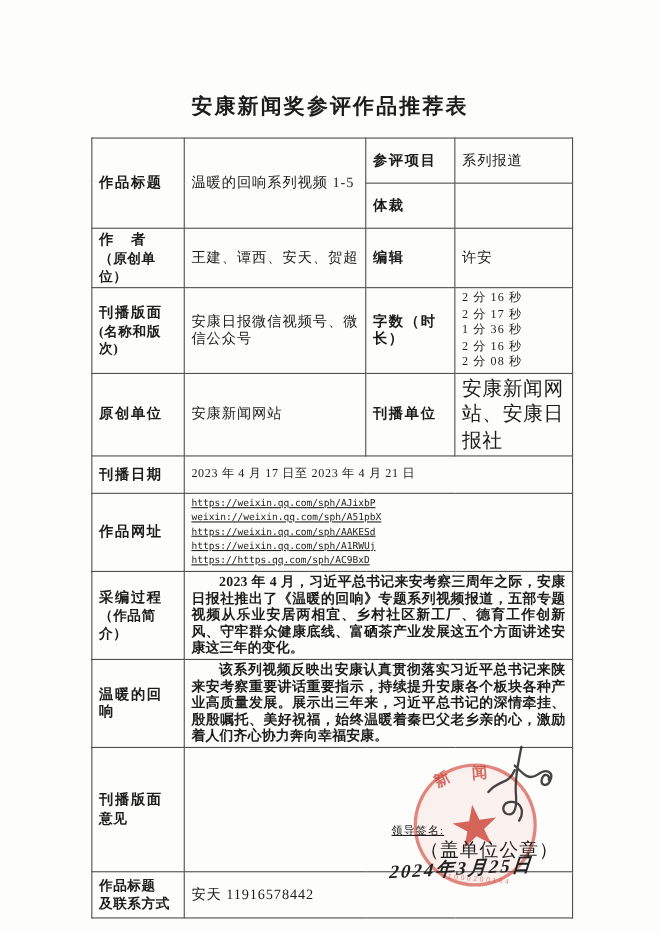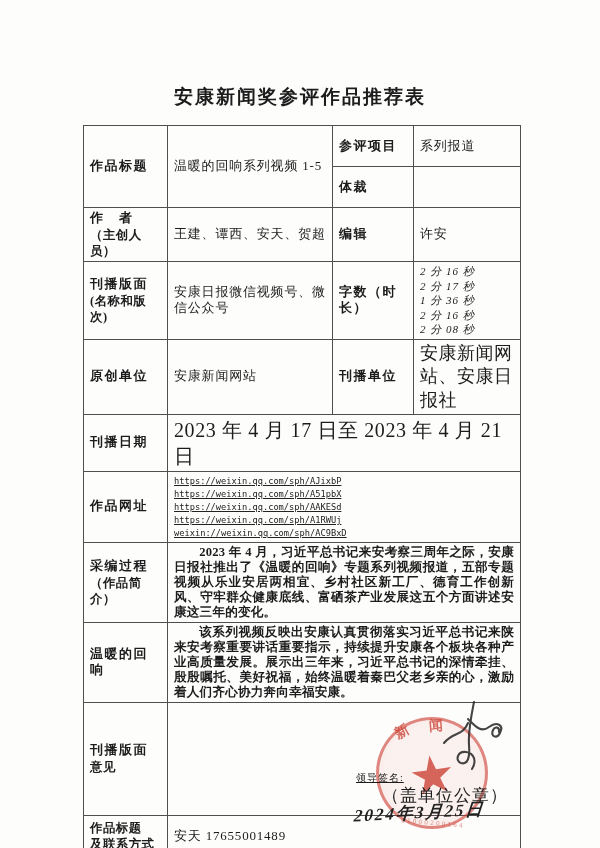--- a/index.html
+++ b/index.html
@@ -14,22 +14,22 @@
   .tbl-wrap{position:absolute;left:83px;top:125px;}
   table.form{border-collapse:collapse;table-layout:fixed;width:437px;}
   .form td{
     border:1px solid #4f4f4f;padding:2px 6px;vertical-align:middle;
     overflow:visible;word-break:break-all;
   }
   .lab{font-size:13px;letter-spacing:1.5px;line-height:1.3;font-weight:bold;}
   .lab .l2{display:block;font-size:12.4px;letter-spacing:0.5px;}
   .val{font-size:13px;letter-spacing:0.8px;line-height:1.3;}
   .val.c{}
-  .date-val{font-size:20px;letter-spacing:0.6px;padding-left:10px;}
-  .durs{font-size:11px;line-height:1.32;letter-spacing:1px;padding:1px 2px 1px 8px;font-style:italic;}
+  .date-val{font-size:11px;letter-spacing:0.6px;padding-left:10px;}
+  .durs{font-size:11px;line-height:1.32;letter-spacing:1px;padding:1px 2px 1px 8px;}
   .unit2{font-size:18px;line-height:1.3;letter-spacing:0.5px;}
   .urls{display:flex;flex-wrap:wrap;column-gap:15px;row-gap:3px;padding:2px 0;}
   .url{
     font-family:"DejaVu Sans Mono","Liberation Mono",monospace;
     font-size:8.7px;text-decoration:underline;color:#222;letter-spacing:0;
   }
   .para{
     font-size:12.6px;line-height:15px;text-align:justify;text-indent:2em;
     letter-spacing:0.2px;padding:2px 4px;font-weight:bold;
   }
@@ -85,21 +85,21 @@
         <td class="val c">系列报道</td>
       </tr>
       <tr style="height:41px">
         <td class="lab">体裁</td>
         <td class="val c"></td>
       </tr>
 
       <tr style="height:41px">
         <td class="lab">
           <span>作　者</span>
-          <span class="l2">（主创人员）</span>
+          <span class="l2">（原创单位）</span>
         </td>
         <td class="val">王建、谭西、安天、贺超</td>
         <td class="lab">编辑</td>
         <td class="val c">许安</td>
       </tr>
 
       <tr style="height:72px">
         <td class="lab">
           <span>刊播版面</span>
           <span class="l2">(名称和版次)</span>
@@ -125,24 +125,24 @@
       <tr style="height:34px">
         <td class="lab">刊播日期</td>
         <td class="val date-val" colspan="3">2023 年 4 月 17 日至 2023 年 4 月 21 日</td>
       </tr>
 
       <tr style="height:59px">
         <td class="lab">作品网址</td>
         <td colspan="3">
           <div class="urls">
             <span class="url">https://weixin.qq.com/sph/AJixbP</span>
-            <span class="url">https://weixin.qq.com/sph/A51pbX</span>
+            <span class="url">weixin://weixin.qq.com/sph/A51pbX</span>
             <span class="url">https://weixin.qq.com/sph/AAKESd</span>
             <span class="url">https://weixin.qq.com/sph/A1RWUj</span>
-            <span class="url">weixin://weixin.qq.com/sph/AC9BxD</span>
+            <span class="url">https://https.qq.com/sph/AC9BxD</span>
           </div>
         </td>
       </tr>
 
       <tr style="height:61px">
         <td class="lab">
           <span>采编过程</span>
           <span class="l2">（作品简介）</span>
         </td>
         <td colspan="3" class="para">2023 年 4 月，习近平总书记来安考察三周年之际，安康日报社推出了《温暖的回响》专题系列视频报道，五部专题视频从乐业安居两相宜、乡村社区新工厂、德育工作创新风、守牢群众健康底线、富硒茶产业发展这五个方面讲述安康这三年的变化。</td>
@@ -176,19 +176,19 @@
           <span class="seal-note">（盖单位公章）</span>
           <span class="hand-date">2024年3月25日</span>
         </td>
       </tr>
 
       <tr style="height:42px">
         <td class="lab">
           <span class="l2">作品标题</span>
           <span class="l2">及联系方式</span>
         </td>
-        <td colspan="3" class="val">安天  17655001489</td>
+        <td colspan="3" class="val">安天  11916578442</td>
       </tr>
 
     </tbody>
       </table>
   </div>
 </div>
 
 </body></html>

